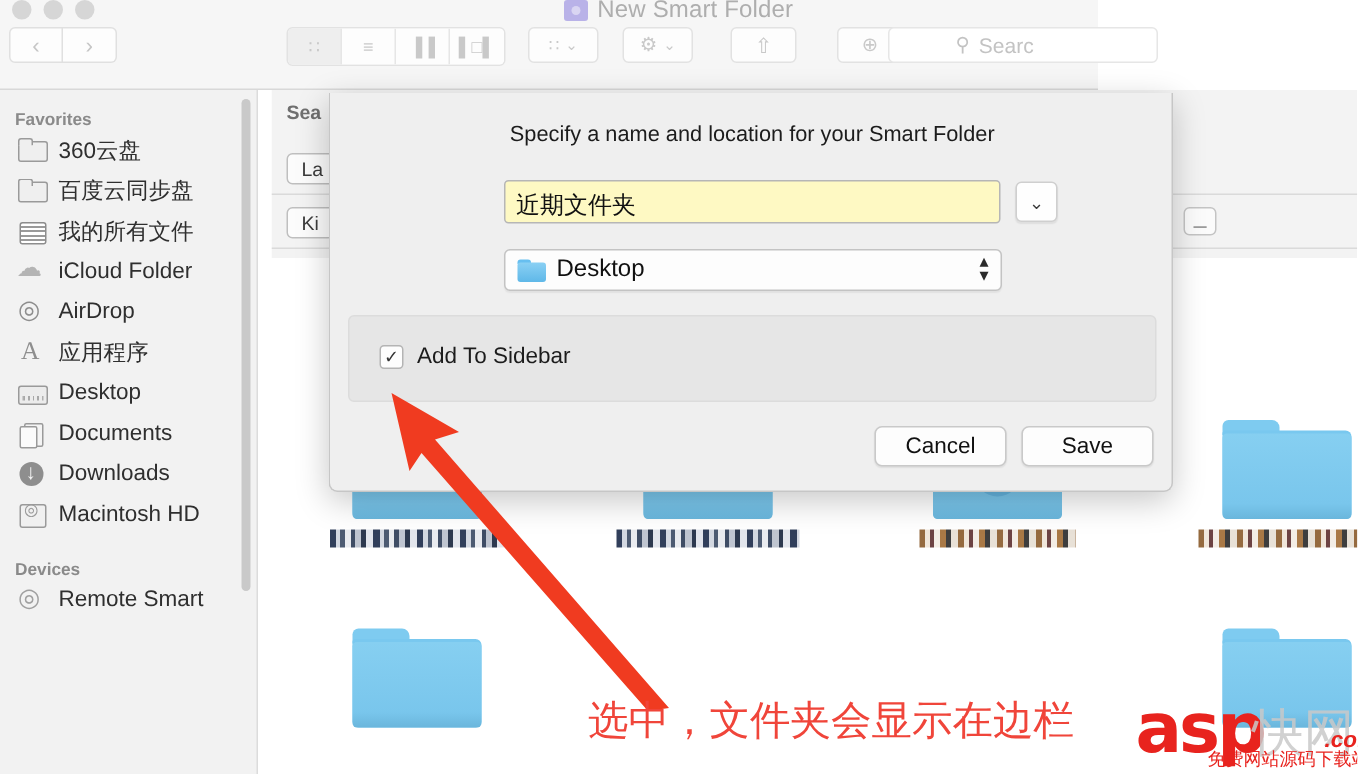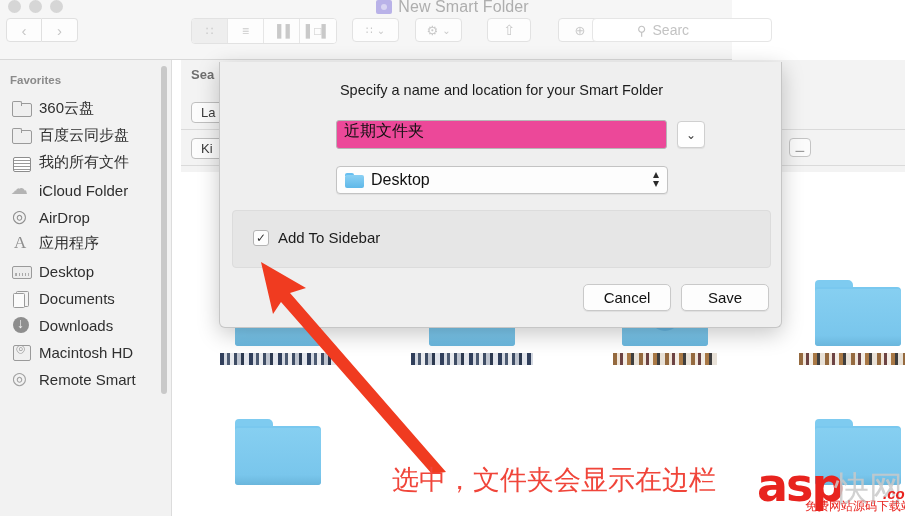--- a/index.html
+++ b/index.html
@@ -92,21 +92,21 @@
     background: #f2f2f2;
     border-right: 1px solid #dcdcdc;
     padding-top: 10px;
     overflow: hidden;
   }
   .sb-header {
     font-size: 11.5px; font-weight: bold; color: #8a8a8a;
     padding: 4px 0 5px 10px;
   }
   .sb-item {
-    display: flex; align-items: flex-end; gap: 9px;
+    display: flex; align-items: flex-start; gap: 9px;
     height: 27px; padding-left: 12px;
     font-size: 15px; color: #2f2f2f;
     white-space: nowrap;
   }
   .sb-ico { width: 18px; height: 18px; flex: none; position: relative; color: #8e8e8e; }
 
   .ico-folder { }
   .ico-folder::before {
     content:""; position:absolute; left:0; top:3px; width:18px; height:12px;
     border:1.3px solid #9a9a9a; border-radius:2px; background:#efefef;
@@ -275,22 +275,22 @@
   }
   .lbl {
     position: absolute; text-align: right;
     font-size: 15px; color: #1c1c1c;
   }
   .lbl-saveas { left: 150px; top: 6px; width: 105px; }
   .lbl-where  { left: 150px; top: 6px; width: 105px; }
 
   .saveas-field {
     position: absolute; left: 116px; top: 0; width: 331px; height: 29px;
-    background: #ec4899; border: 1px solid #b6b6b6; border-radius: 3px;
-    display: flex; align-items: flex-start; padding-left: 7px;
+    background: #fef9c3; border: 1px solid #b6b6b6; border-radius: 3px;
+    display: flex; align-items: flex-end; padding-left: 7px;
     font-size: 16px; color: #111;
   }
   .expand-btn {
     position: absolute; left: 457px; top: 1px; width: 28px; height: 27px;
     background: #fefefe; border: 1px solid #cfcfcf; border-radius: 4px;
     display: flex; align-items: center; justify-content: center;
     color: #3b3b3b; font-size: 12px;
     box-shadow: 0 1px 1px rgba(0,0,0,.07);
   }
 
@@ -431,20 +431,21 @@
     </div>
     <div class="sb-item">
       <span class="sb-ico ico-dl"></span>
       <span>Downloads</span>
     </div>
     <div class="sb-item">
       <span class="sb-ico ico-hd"></span>
       <span>Macintosh HD</span>
     </div>
 
+    <div class="sb-header" style="padding-top:13px;">Devices</div>
 
     <div class="sb-item">
       <span class="sb-ico ico-disc"></span>
       <span>Remote Smart</span>
     </div>
 
     <div class="sb-scrollbar"></div>
   </div>
 
   <div class="content">

